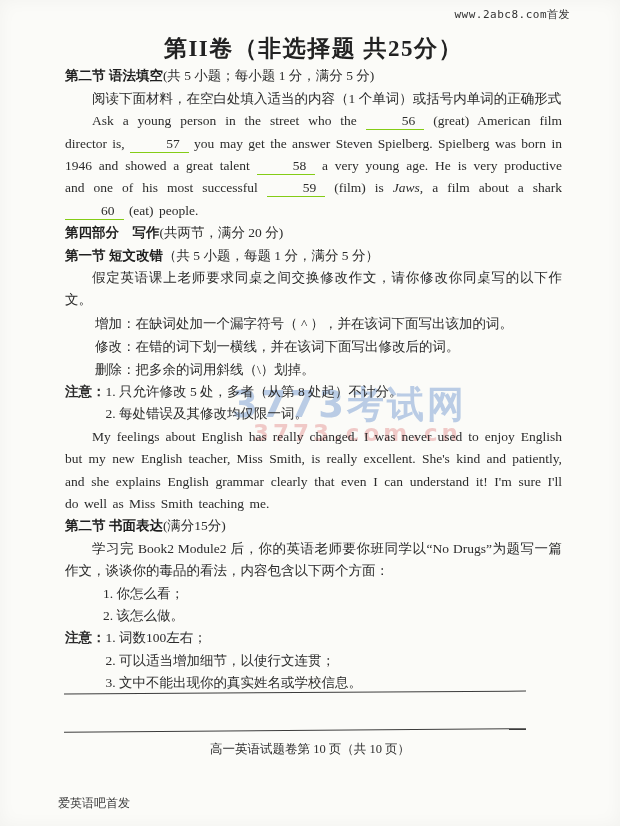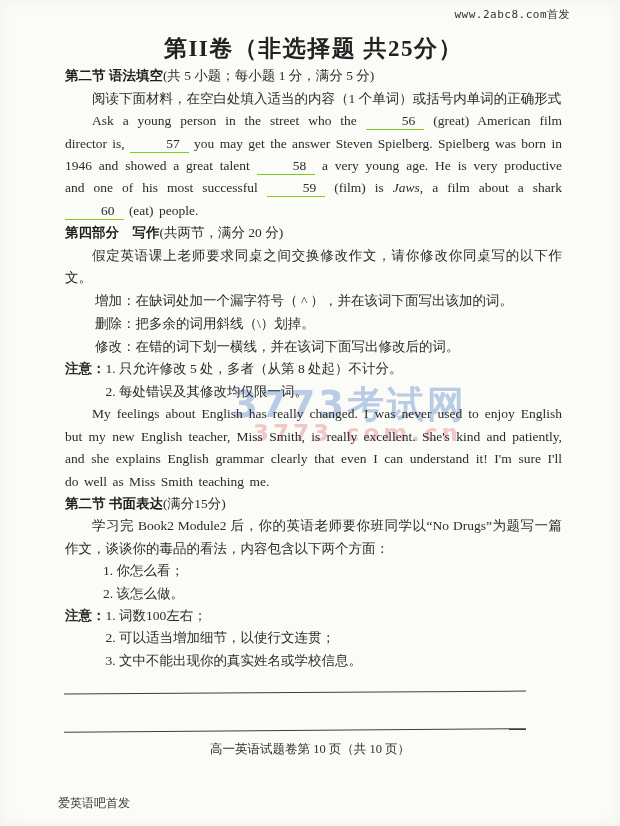--- a/index.html
+++ b/index.html
@@ -90,27 +90,28 @@
     <p class="doc-title">第II卷（非选择题 共25分）</p>
 
     <p class="hline"><strong>第二节 语法填空</strong><span>(共 5 小题；每小题 1 分，满分 5 分)</span></p>
 
     <p class="indent just">阅读下面材料，在空白处填入适当的内容（1 个单词）或括号内单词的正确形式</p>
 
     <p class="indent just eng"><span class="seg-text">Ask a young person in the street who the </span><span class="seg-blank">56</span><span class="seg-text"> (great) American film director is, </span><span class="seg-blank">57</span><span class="seg-text"> you may get the answer Steven Spielberg. Spielberg was born in 1946 and showed a great talent </span><span class="seg-blank">58</span><span class="seg-text"> a very young age. He is very productive and one of his most successful </span><span class="seg-blank">59</span><span class="seg-text"> (film) is </span><span class="seg-italic">Jaws</span><span class="seg-text">, a film about a shark </span><span class="seg-blank">60</span><span class="seg-text"> (eat) people.</span></p>
 
     <p class="hline"><strong>第四部分　写作</strong><span>(共两节，满分 20 分)</span></p>
 
+    <p class="hline"><strong>第一节 短文改错</strong><span>（共 5 小题，每题 1 分，满分 5 分）</span></p>
 
     <p class="indent just">假定英语课上老师要求同桌之间交换修改作文，请你修改你同桌写的以下作文。</p>
 
     <div class="rules">
       <p class="rule"><span>增加：</span><span>在缺词处加一个漏字符号（ ^ ），并在该词下面写出该加的词。</span></p>
+      <p class="rule"><span>修改：</span><span>在错的词下划一横线，并在该词下面写出修改后的词。</span></p>
       <p class="rule"><span>删除：</span><span>把多余的词用斜线（\）划掉。</span></p>
-      <p class="rule"><span>修改：</span><span>在错的词下划一横线，并在该词下面写出修改后的词。</span></p>
     </div>
 
     <div class="notice">
       <span class="notice-label">注意：</span>
       <div class="notice-items">
         <p>1. 只允许修改 5 处，多者（从第 8 处起）不计分。</p>
         <p>2. 每处错误及其修改均仅限一词。</p>
       </div>
     </div>
 

